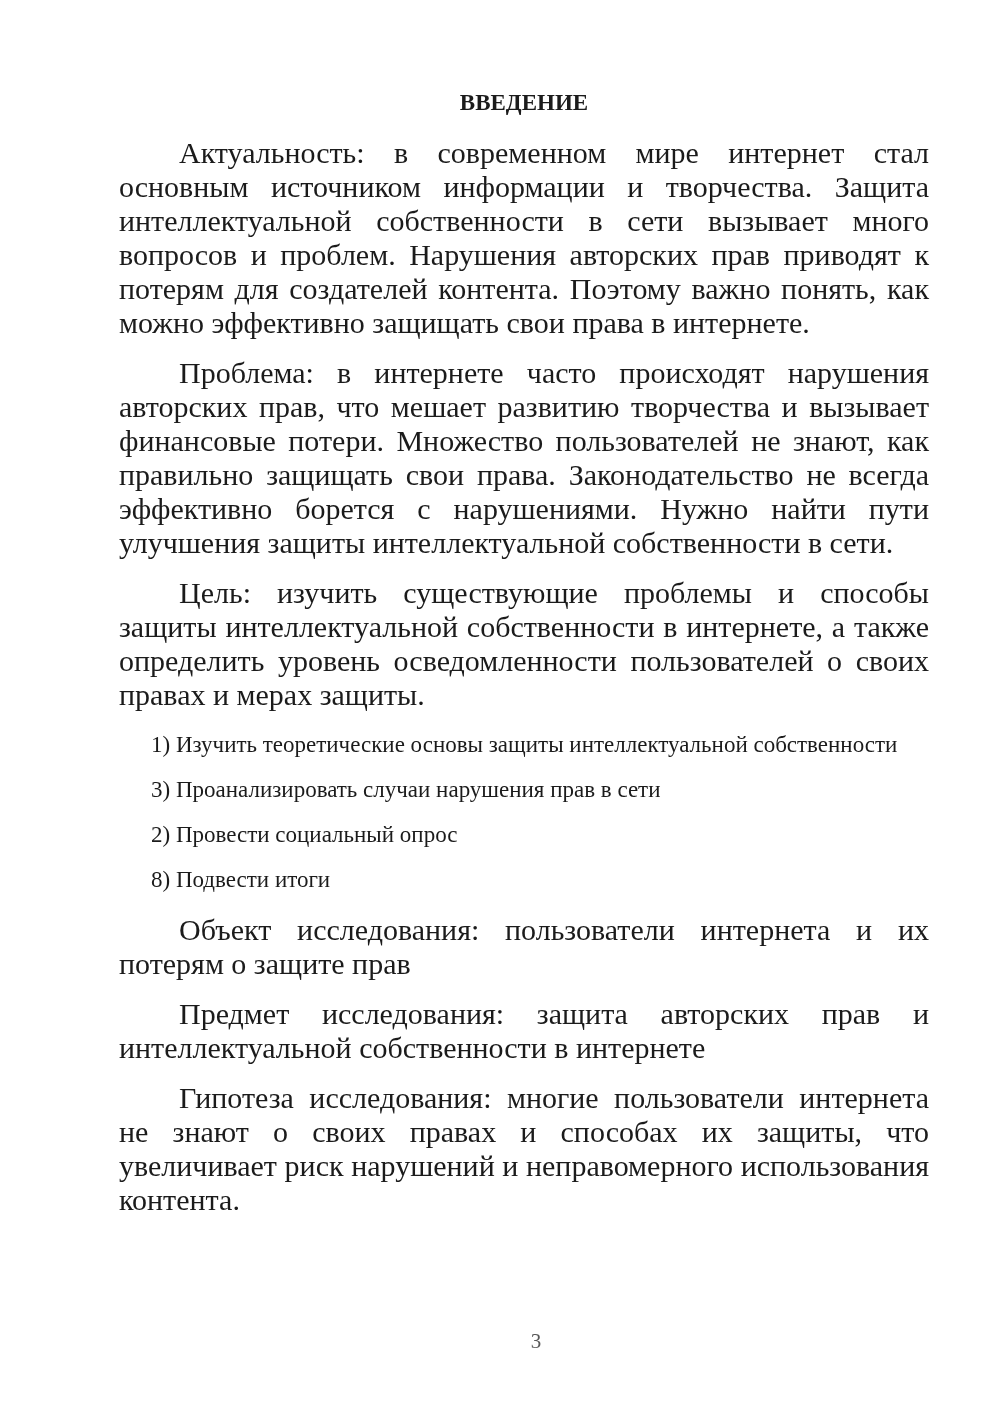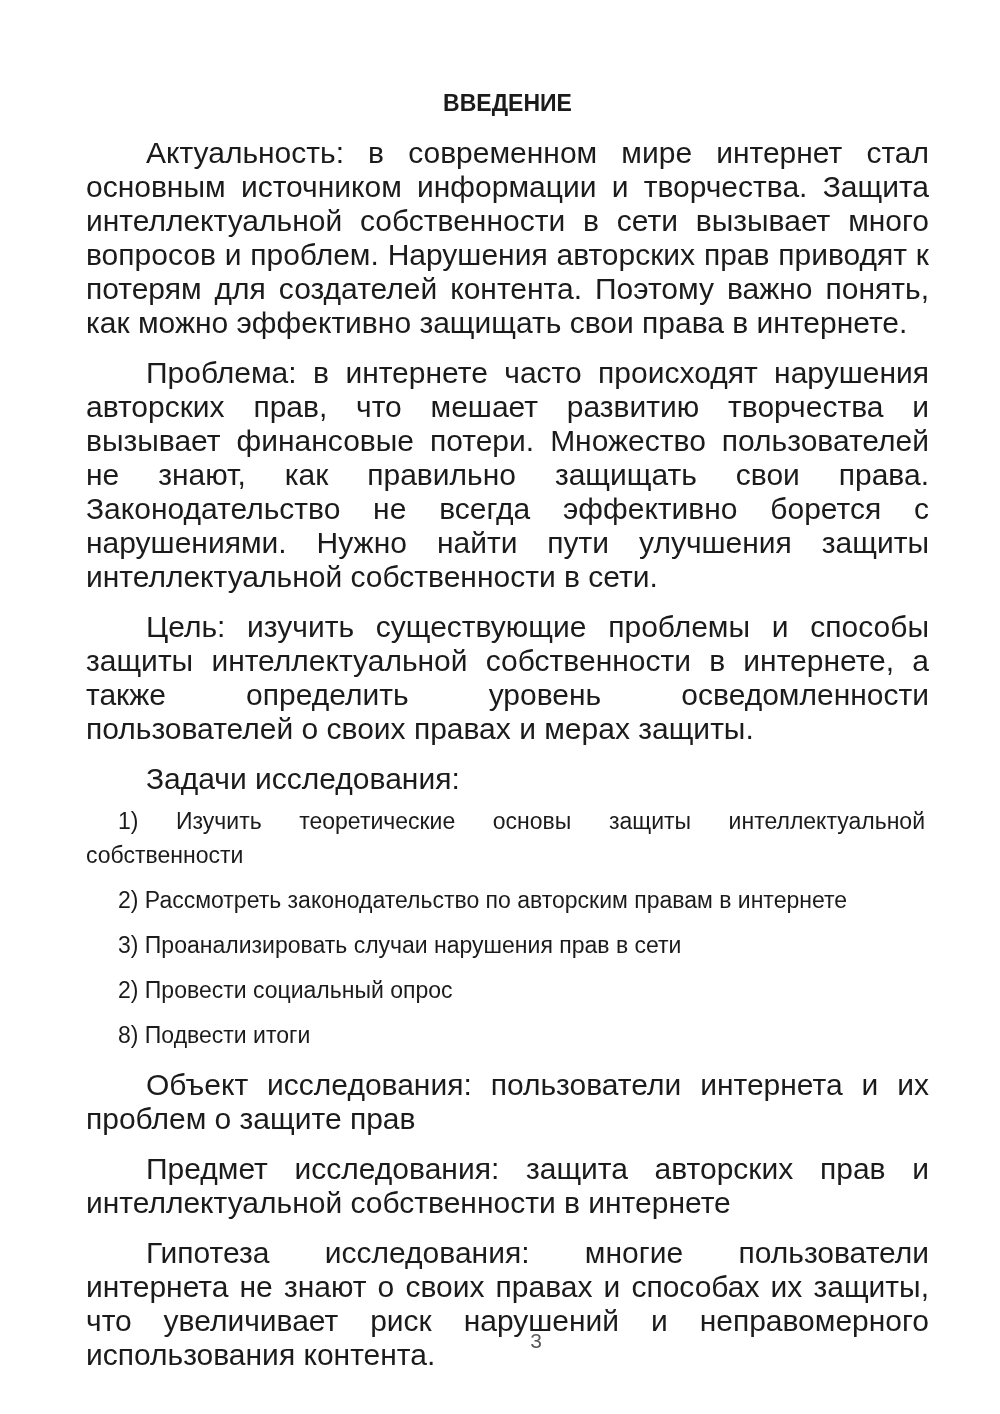--- a/index.html
+++ b/index.html
@@ -6,22 +6,22 @@
     margin: 0;
     padding: 0;
     background: #ffffff;
   }
   .page {
     position: relative;
     width: 1000px;
     height: 1414px;
     box-sizing: border-box;
     background: #ffffff;
-    padding: 86px 71px 0 86px;
-    font-family: Liberation Sans, sans-serif;
+    padding: 86px 71px 0 119px;
+    font-family: Liberation Serif, serif;
     color: #1b1b1b;
     overflow: hidden;
   }
   .doc-title {
     font-size: 23px;
     line-height: 34px;
     font-weight: bold;
     text-align: center;
     margin: 0 0 16px 0;
   }
@@ -62,31 +62,29 @@
 <div class="page">
 
   <h1 class="doc-title">ВВЕДЕНИЕ</h1>
 
   <p class="para">Актуальность: в современном мире интернет стал основным источником информации и творчества. Защита интеллектуальной собственности в сети вызывает много вопросов и проблем. Нарушения авторских прав приводят к потерям для создателей контента. Поэтому важно понять, как можно эффективно защищать свои права в интернете.</p>
 
   <p class="para">Проблема: в интернете часто происходят нарушения авторских прав, что мешает развитию творчества и вызывает финансовые потери. Множество пользователей не знают, как правильно защищать свои права. Законодательство не всегда эффективно борется с нарушениями. Нужно найти пути улучшения защиты интеллектуальной собственности в сети.</p>
 
   <p class="para">Цель: изучить существующие проблемы и способы защиты интеллектуальной собственности в интернете, а также определить уровень осведомленности пользователей о своих правах и мерах защиты.</p>
 
-  <p class="para section-label">Задачи исследования:</p>
 
   <div class="tasks-list">
     <p class="task">1) Изучить теоретические основы защиты интеллектуальной собственности</p>
-    <p class="task">2) Рассмотреть законодательство по авторским правам в интернете</p>
     <p class="task">3) Проанализировать случаи нарушения прав в сети</p>
     <p class="task">2) Провести социальный опрос</p>
     <p class="task">8) Подвести итоги</p>
   </div>
 
-  <p class="para">Объект исследования: пользователи интернета и их проблем о защите прав</p>
+  <p class="para">Объект исследования: пользователи интернета и их потерям о защите прав</p>
 
   <p class="para">Предмет исследования: защита авторских прав и интеллектуальной собственности в интернете</p>
 
   <p class="para">Гипотеза исследования: многие пользователи интернета не знают о своих правах и способах их защиты, что увеличивает риск нарушений и неправомерного использования контента.</p>
 
 
   <div class="page-footer">
     <span>3</span>
   </div>
 

